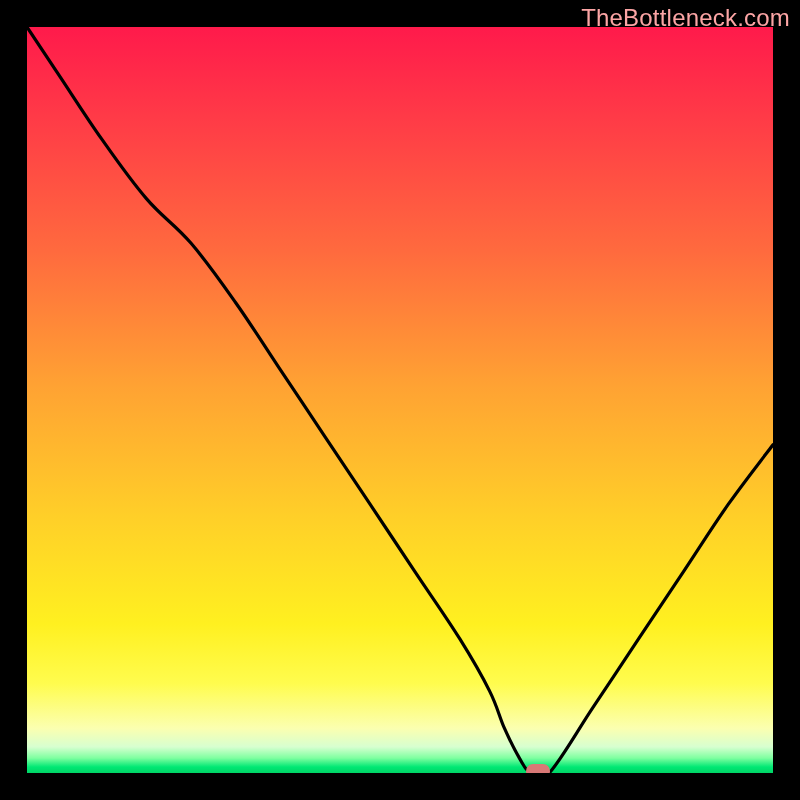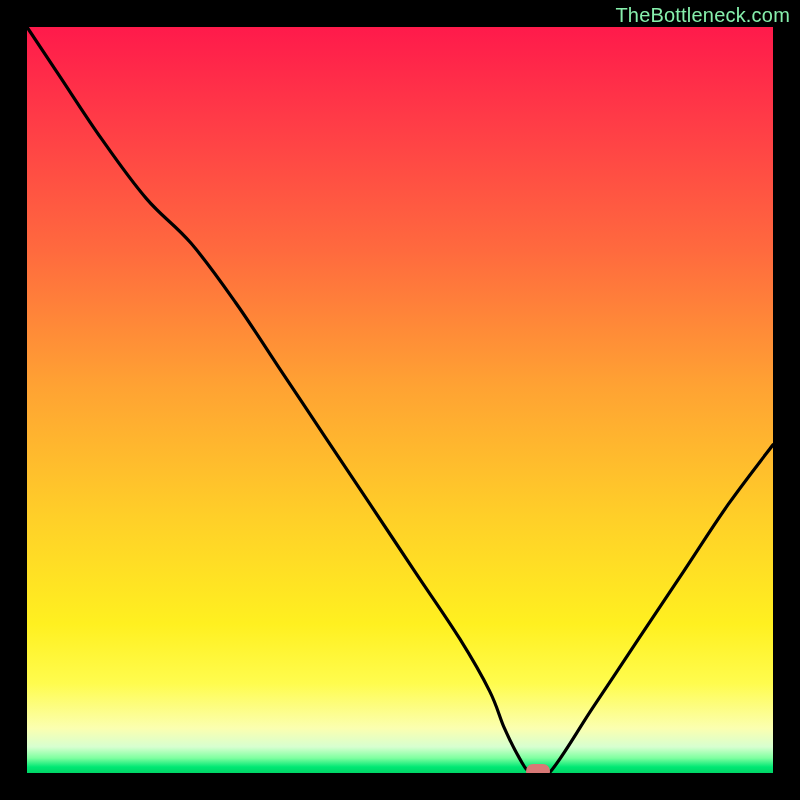--- a/index.html
+++ b/index.html
@@ -55,23 +55,23 @@
     position: absolute;
     width: 24px;
     height: 14px;
     border-radius: 7px;
     background: #d87876;
   }
   .watermark {
     position: absolute;
     top: 4px;
     right: 10px;
-    color: #86efac;
+    color: #fca5a5;
     font-family: Arial, Helvetica, sans-serif;
-    font-size: 20px;
+    font-size: 24px;
     letter-spacing: 0.2px;
   }
 </style>
 </head>
 <body>
 
 <div class="frame">
   <div class="plot">
     <div class="gradient"></div>
     <svg class="curve" viewBox="0 0 746 746" preserveAspectRatio="none">

